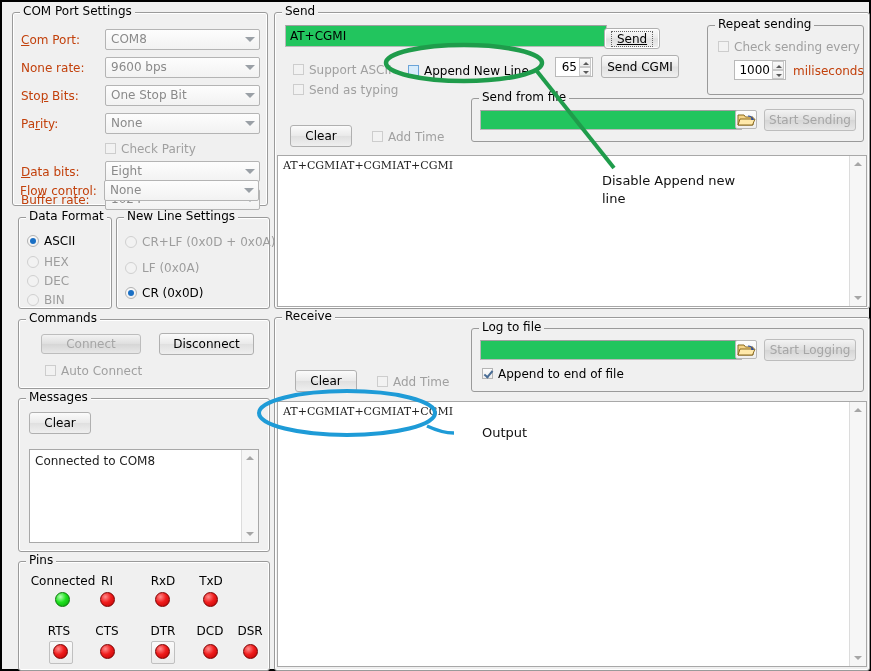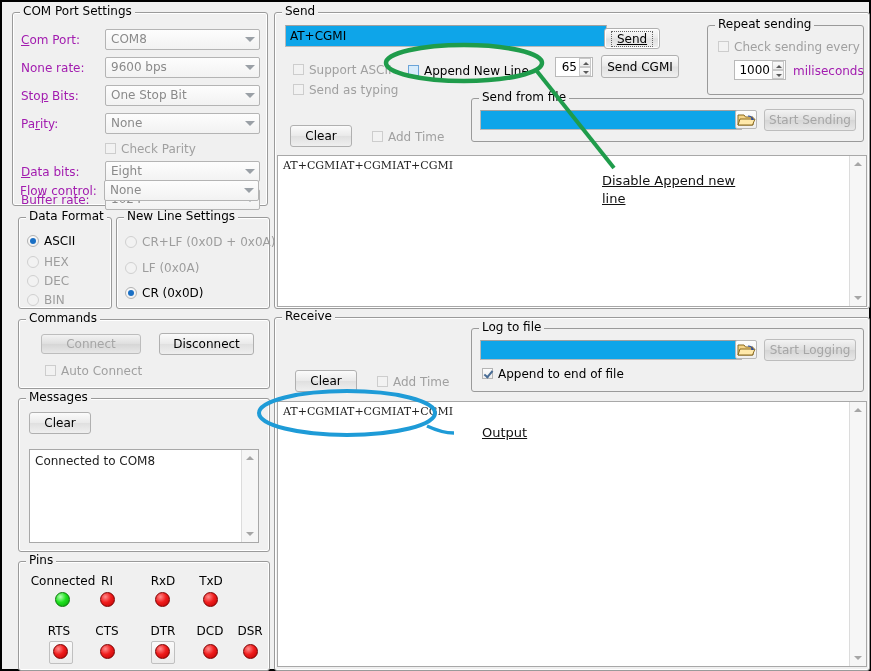--- a/index.html
+++ b/index.html
@@ -19,40 +19,40 @@
   .col-right{position:absolute;left:270px;top:2px;width:597px;height:665px;}
 
   
   .grp{position:absolute;border:1px solid #9a9a9a;border-radius:3px;background:#f0f0f0;}
   .grp > .lg{
     position:absolute;top:-8px;left:7px;background:#f0f0f0;
     padding:0 3px;font-size:12px;color:#000;line-height:12px;white-space:nowrap;
   }
   .grp.dbl{box-shadow:inset 0 0 0 1px #fff;}
 
-  label.fl{position:absolute;font-size:12px;color:#a21caf;white-space:nowrap;}
+  label.fl{position:absolute;font-size:12px;color:#c2410c;white-space:nowrap;}
   .ul{text-decoration:underline;}
 
   
   .combo{
     position:absolute;box-sizing:border-box;height:21px;
     border:1px solid #b4b4b4;border-radius:2px;
     background:linear-gradient(#fdfdfd,#f2f2f2);
     color:#8a8a8a;font-size:12px;line-height:19px;padding-left:5px;
     white-space:nowrap;overflow:hidden;
   }
   .combo .arw{
     position:absolute;right:4px;top:7px;width:0;height:0;
     border-left:5px solid transparent;border-right:5px solid transparent;
     border-top:5px solid #9aa0a6;
   }
 
   
   .tbx{
-    position:absolute;box-sizing:border-box;background:#0ea5e9;
+    position:absolute;box-sizing:border-box;background:#22c55e;
     border:1px solid #b9b9b9;border-top-color:#a0a0a0;
     font-size:12px;line-height:19px;padding-left:4px;color:#000;
     white-space:nowrap;overflow:hidden;
   }
 
   
   .btn{
     position:absolute;box-sizing:border-box;
     border:1px solid #b0b0b0;border-radius:3px;
     background:linear-gradient(#fbfbfb,#eaeaea 48%,#e0e0e0 52%,#efefef);
@@ -129,21 +129,21 @@
 
   
   .browse{
     position:absolute;box-sizing:border-box;width:22px;height:19px;
     border:1px solid #b8b8b8;background:linear-gradient(#fdfdfd,#eee);
     border-radius:2px;
   }
 
   
   .ann{position:absolute;left:0;top:0;width:871px;height:671px;pointer-events:none;}
-  .anntxt{position:absolute;font-family:"DejaVu Sans","Liberation Sans",sans-serif;font-size:13px;color:#111;white-space:pre-line;line-height:18px;text-decoration:underline;}
+  .anntxt{position:absolute;font-family:"DejaVu Sans","Liberation Sans",sans-serif;font-size:13px;color:#111;white-space:pre-line;line-height:18px;}
 </style>
 </head>
 <body>
 
 <div class="window">
 
   <div class="col-left">
 
     <div class="grp dbl" style="left:6px;top:8px;width:254px;height:192px;">
       <span class="lg">COM Port Settings</span>

